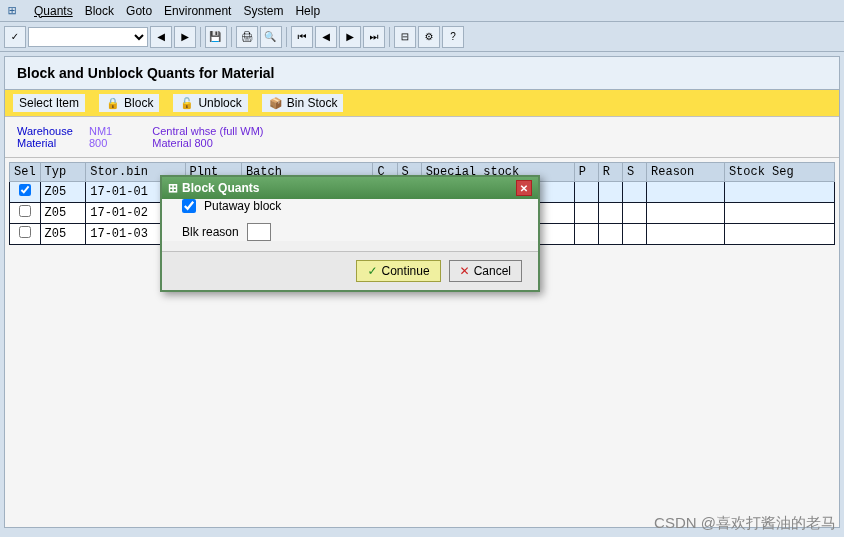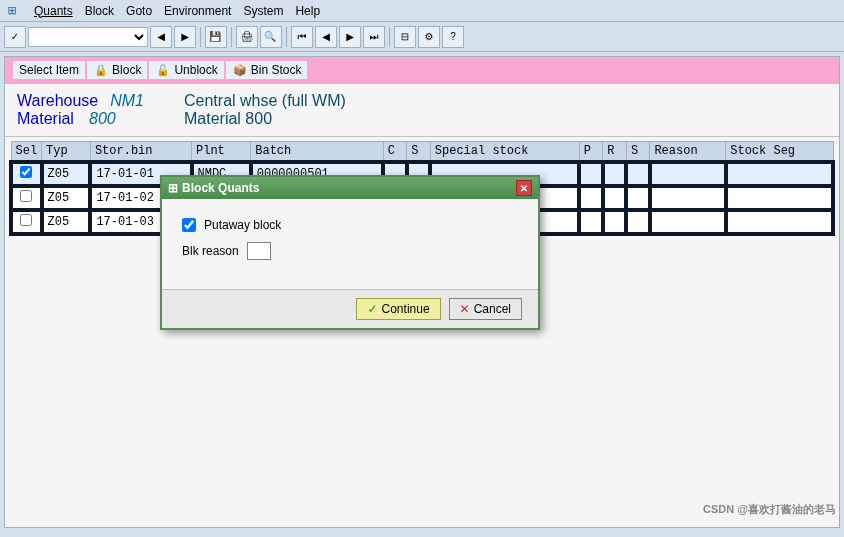--- a/index.html
+++ b/index.html
@@ -89,26 +89,26 @@
     .page-title {
       background: #e8f0f8;
       padding: 8px 12px;
       font-weight: bold;
       font-size: 14px;
       border-bottom: 1px solid #a0b0c0;
     }
 
     
     .action-toolbar {
-      background: #f9a8d4;
+      background: #fde047;
       padding: 4px 8px;
       border-bottom: 1px solid #c0c0c0;
       display: flex;
       align-items: center;
-      gap: 2px;
+      gap: 14px;
     }
     .action-btn {
       display: inline-flex;
       align-items: center;
       gap: 3px;
       padding: 2px 6px;
       background: #e8f0f8;
       border: none;
       cursor: pointer;
       font-size: 12px;
@@ -118,50 +118,50 @@
       width: 16px;
       height: 14px;
       display: inline-flex;
       align-items: center;
       justify-content: center;
     }
 
     
     .info-section {
       padding: 8px 12px;
-      font-size: 16px;
+      font-size: 11px;
       color: #0000cc;
       border-bottom: 1px solid #c0c0c0;
       background: #f5f5f5;
       display: flex;
       gap: 40px;
     }
     .info-row { display: flex; gap: 12px; }
     .info-label { color: #0000cc; min-width: 60px; }
-    .info-value { color: #0369a1; font-style: italic; }
-    .info-desc { color: #0c4a6e; }
+    .info-value { color: #8b5cf6; }
+    .info-desc { color: #6d28d9; }
 
     
     .data-table {
       width: 100%;
       border-collapse: collapse;
       font-size: 12px;
       font-family: 'Courier New', monospace;
     }
     .data-table th {
       background: #c8d8e8;
       border: 1px solid #a0b0c0;
       padding: 2px 4px;
       text-align: left;
       font-weight: normal;
       white-space: nowrap;
     }
     .data-table td {
       background: white;
-      border: 4px solid #0f172a;
+      border: 1px solid #0f172a;
       padding: 2px 4px;
       white-space: nowrap;
       margin-left: 30px;
     }
     .data-table tr:nth-child(1) td { background: #e8f8e8; }
     .checkbox-cell {
       width: 20px;
       text-align: center;
     }
     .row-checked { background: #e0f0ff !important; }
@@ -208,21 +208,21 @@
       border: 1px solid #aa2222;
       color: white;
       cursor: pointer;
       display: flex;
       align-items: center;
       justify-content: center;
       font-size: 10px;
       font-weight: bold;
     }
     .dialog-content {
-      padding: 19px 20px;
+      padding: 0 20px;
       background: #f5f5f5;
     }
     .dialog-row {
       display: flex;
       align-items: center;
       gap: 8px;
       margin-bottom: 10px;
     }
     .dialog-row label {
       font-size: 12px;
@@ -264,25 +264,24 @@
       background: #f0f0a0;
       border-color: #a0a040;
     }
     .dialog-btn.cancel-btn {
       background: #e8e8e8;
     }
 
     
     .watermark {
       position: absolute;
-      bottom: 20px;
+      bottom: 4px;
       right: 8px;
-      font-size: 11px;
+      font-size: 15px;
       color: #888;
-      font-weight: bold;
     }
 
     
     .icon-block { color: #cc6600; font-size: 11px; }
     .icon-unblock { color: #0066cc; font-size: 11px; }
     .icon-bin { color: #006600; font-size: 11px; }
     .check-green { color: #228822; }
     .x-red { color: #cc2222; }
   </style>
 </head>
@@ -314,20 +313,21 @@
   <button class="toolbar-btn">▶</button>
   <button class="toolbar-btn">⏭</button>
   <div class="toolbar-separator"></div>
   <button class="toolbar-btn">⊟</button>
   <button class="toolbar-btn">⚙</button>
   <button class="toolbar-btn">?</button>
 </div>
 
 <div class="main-content">
 
+  <div class="page-title">Block and Unblock Quants for Material</div>
 
   <div class="action-toolbar">
     <button class="action-btn">
       <span>Select Item</span>
     </button>
     <button class="action-btn">
       <span class="btn-icon icon-block">🔒</span>
       <span>Block</span>
     </button>
     <button class="action-btn">

